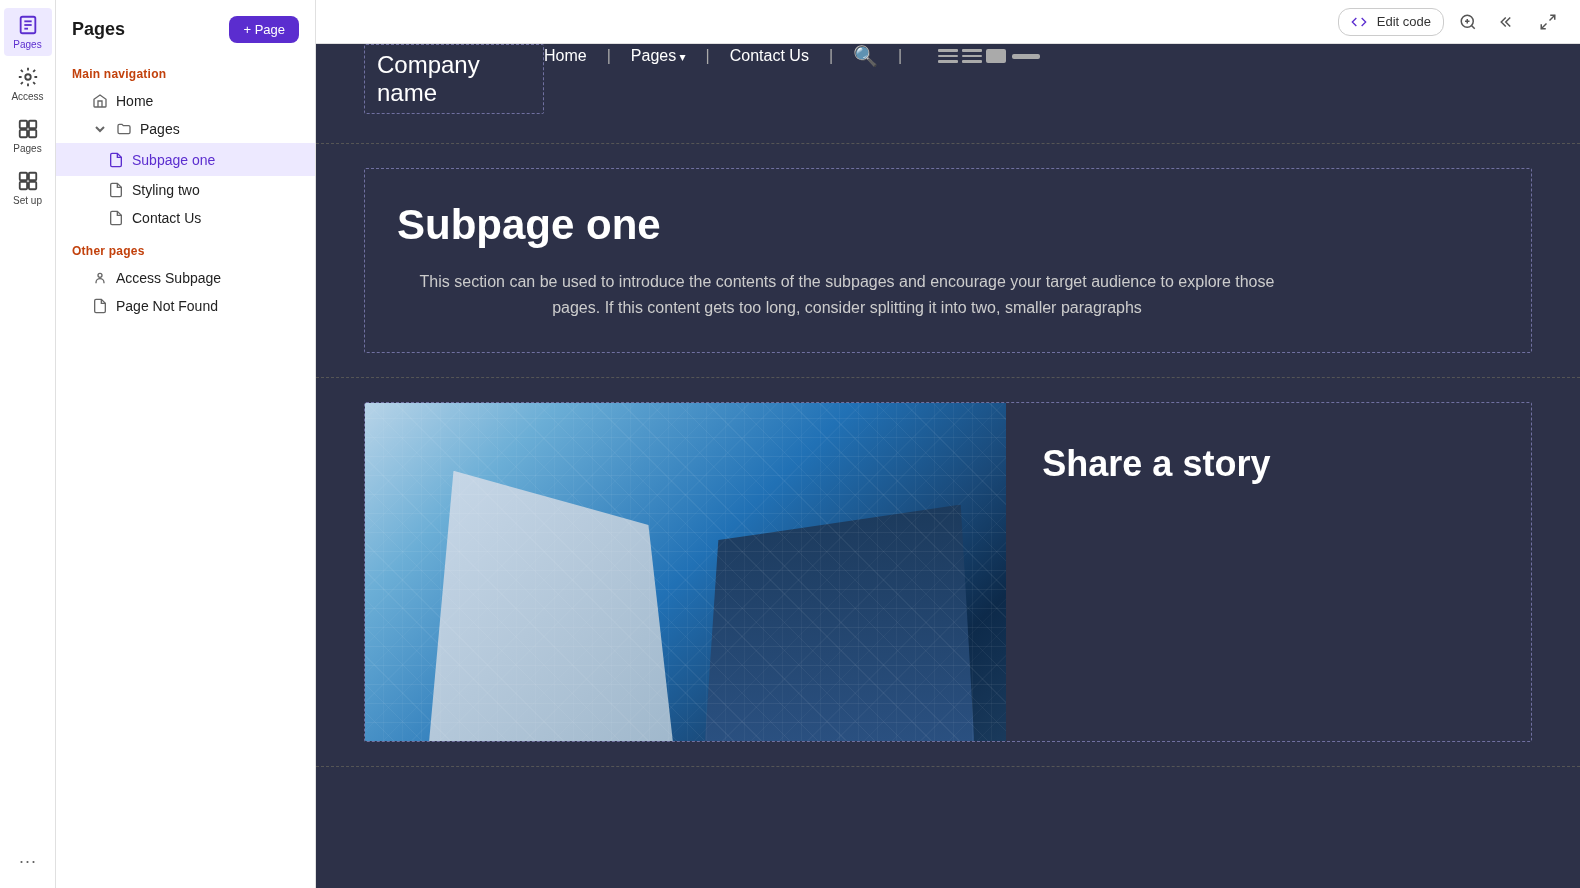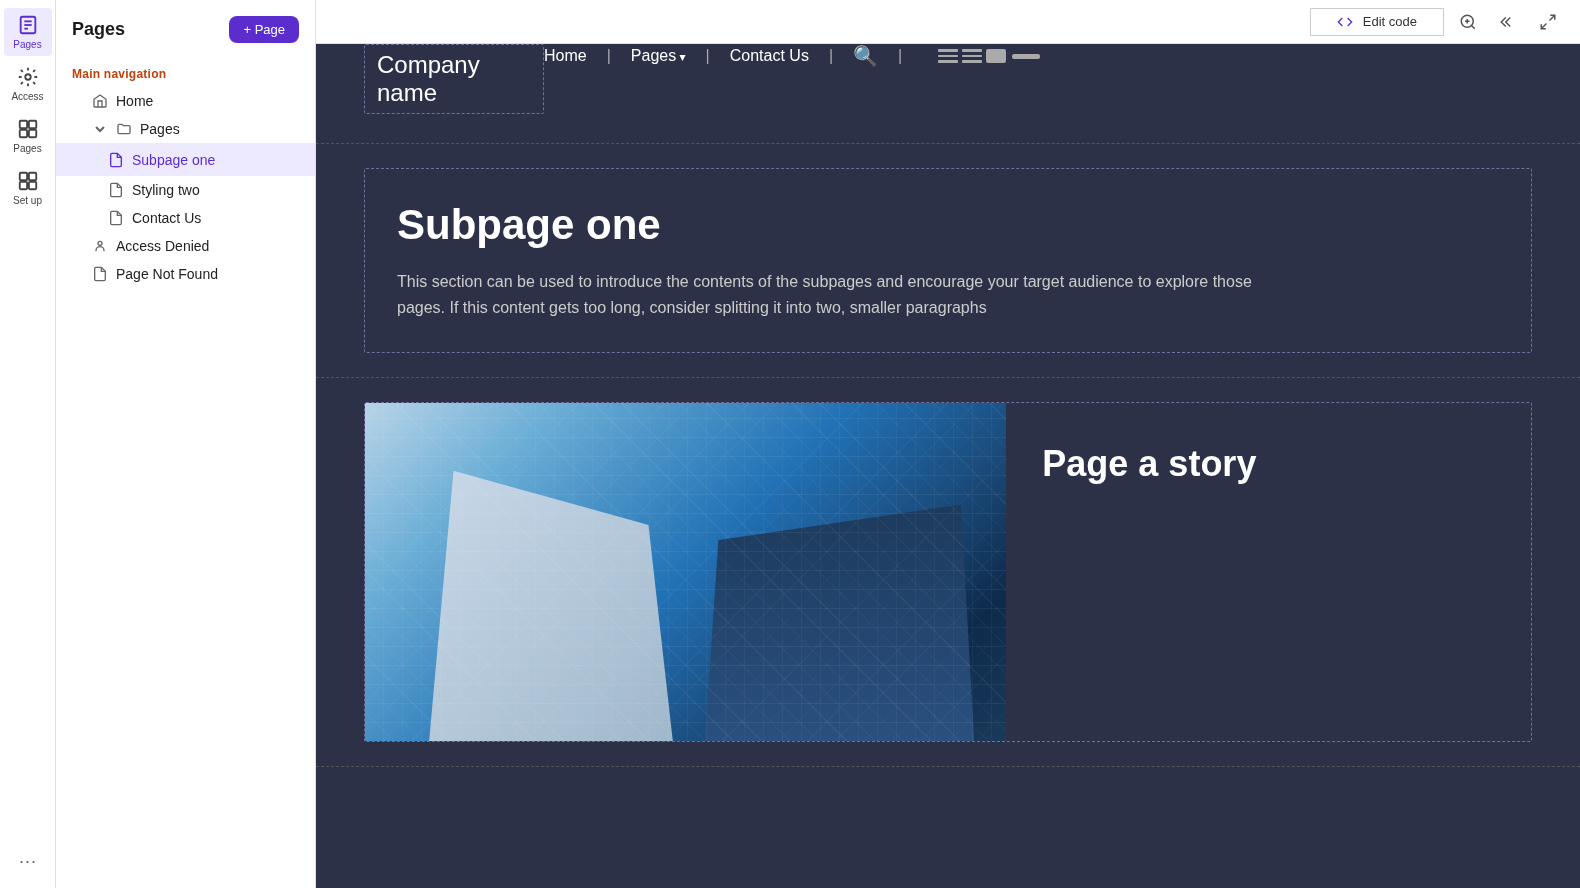--- a/index.html
+++ b/index.html
@@ -138,22 +138,22 @@
       justify-content: flex-end;
       padding: 0 16px;
       gap: 8px;
     }
     .edit-code-btn {
       display: flex;
       align-items: center;
       gap: 10px;
       border: 1px solid #ccc;
       background: #fff;
-      border-radius: 0;
-      padding: 5px 26px;
+      border-radius: 12px;
+      padding: 5px 12px;
       font-size: 13px;
       cursor: pointer;
       color: #333;
     }
     .toolbar-icon-btn {
       width: 32px;
       height: 32px;
       display: flex;
       align-items: center;
       justify-content: center;
@@ -242,20 +242,21 @@
       font-size: 42px;
       font-weight: 700;
       color: #fff;
       margin-bottom: 20px;
     }
     .subpage-desc {
       font-size: 16px;
       color: #ccc;
       line-height: 1.6;
       max-width: 900px;
+      text-align: center;
     }
 
     
     .story-section {
       display: flex;
       align-items: stretch;
       border: 1px dashed #7070a0;
       border-radius: 2px;
       overflow: hidden;
       min-height: 340px;
@@ -428,27 +429,28 @@
   </div>
 
   <div class="nav-item nav-item-indent2">
     <svg viewBox="0 0 24 24" fill="none" stroke="#666" stroke-width="2">
       <path d="M14 2H6a2 2 0 00-2 2v16a2 2 0 002 2h12a2 2 0 002-2V8z"></path>
       <polyline points="14,2 14,8 20,8"></polyline>
     </svg>
     <span class="item-text">Contact Us</span>
   </div>
 
+  <div class="section-label">Other pages</div>
 
   <div class="nav-item nav-item-indent">
     <svg viewBox="0 0 24 24" fill="none" stroke="#666" stroke-width="2">
       <circle cx="12" cy="8" r="3"></circle>
       <path d="M6 20v-1a6 6 0 0112 0v1"></path>
     </svg>
-    <span class="item-text">Access Denied</span>
+    <span class="item-text">Access Subpage</span>
   </div>
 
   <div class="nav-item nav-item-indent">
     <svg viewBox="0 0 24 24" fill="none" stroke="#666" stroke-width="2">
       <path d="M14 2H6a2 2 0 00-2 2v16a2 2 0 002 2h12a2 2 0 002-2V8z"></path>
       <polyline points="14,2 14,8 20,8"></polyline>
     </svg>
     <span class="item-text">Page Not Found</span>
   </div>
 </div>
@@ -526,18 +528,18 @@
 
     <div class="content-section">
       <div class="story-section">
         <div class="story-image">
           <div class="building-1"></div>
           <div class="building-2"></div>
           <div class="building-lines"></div>
           <div class="story-image-grid"></div>
         </div>
         <div class="story-text">
-          <div class="story-title">Page a story</div>
+          <div class="story-title">Share a story</div>
         </div>
       </div>
     </div>
   </div>
 </div>
 
 </body></html>

